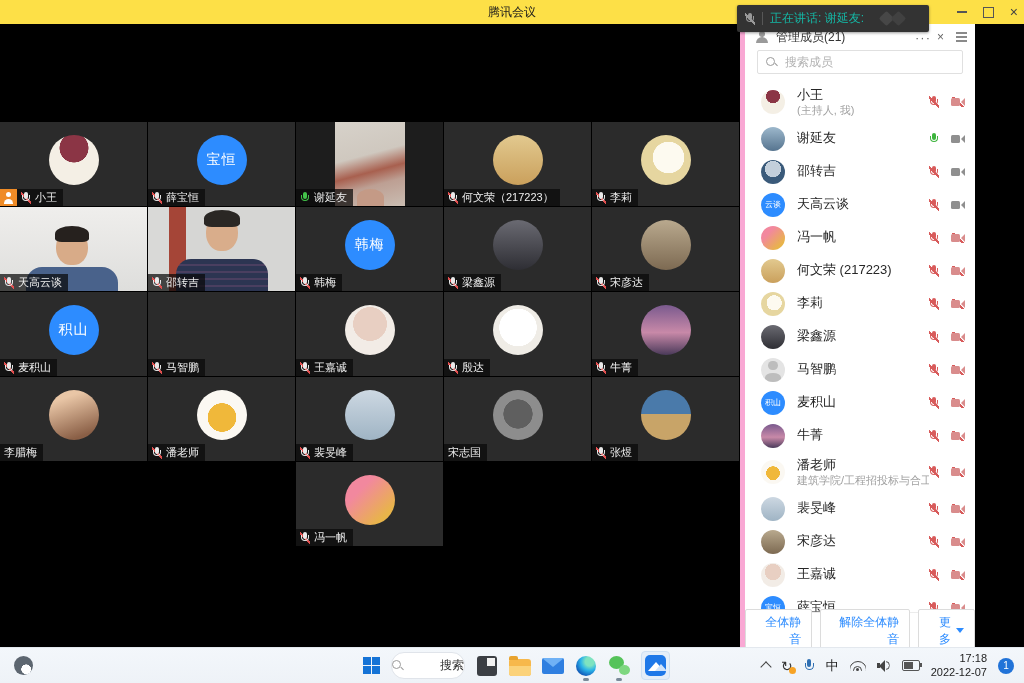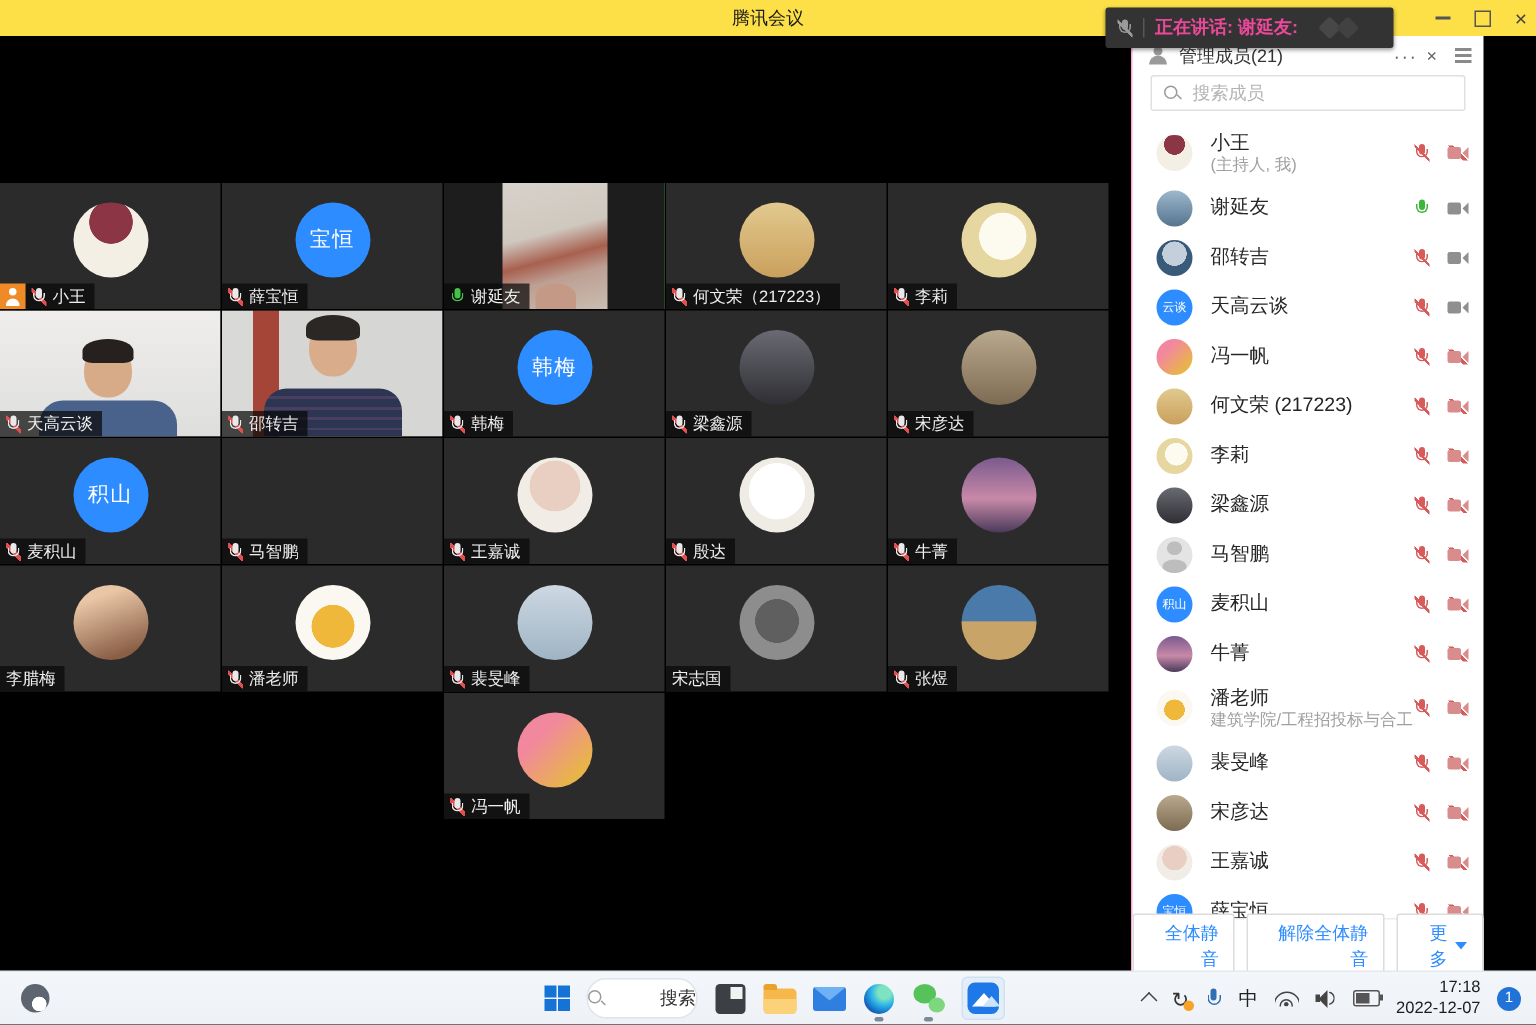--- a/index.html
+++ b/index.html
@@ -10,21 +10,21 @@
   .titlebar{position:absolute;top:0;left:0;width:1024px;height:24px;background:#fde047;display:flex;align-items:center;justify-content:center;}
   .titlebar .wtitle{font-size:12px;color:#1b1b1b;}
   .winctl{position:absolute;right:6px;top:0;height:24px;display:flex;align-items:center;gap:16px;color:#444;}
   .winctl .min{width:10px;height:1.5px;background:#555;display:inline-block;}
   .winctl .max{width:9px;height:9px;border:1.2px solid #555;display:inline-block;}
   .winctl .cls{font-size:14px;line-height:1;color:#444;}
 
   
   .banner{position:absolute;left:737px;top:5px;width:176px;height:27px;background:#333333;border-radius:2px;display:flex;align-items:center;padding:0 8px;gap:7px;z-index:60;box-shadow:0 1px 3px rgba(0,0,0,.4);}
   .banner .div{width:1px;height:13px;background:#575757;}
-  .banner .btext{font-size:12px;color:#ec4899;white-space:nowrap;font-weight:bold;}
+  .banner .btext{font-size:12px;color:#14b8a6;white-space:nowrap;}
   .wm{position:absolute;right:18px;top:6px;width:34px;height:15px;}
   .wm::before,.wm::after{content:"";position:absolute;width:11px;height:11px;background:#474747;border-radius:2px;transform:rotate(45deg);top:2px;}
   .wm::before{left:4px;}.wm::after{left:16px;background:#414141;}
 
   
   .icoMic{position:relative;width:10px;height:12px;display:inline-block;flex:0 0 auto;}
   .icoMic::before{content:"";position:absolute;left:3px;top:0;width:4px;height:7px;border-radius:2px;background:var(--c);}
   .icoMic::after{content:"";position:absolute;left:1px;top:3px;width:6px;height:5px;border:1px solid var(--c);border-top:none;border-radius:0 0 5px 5px;}
   .icoMic.muted{--c:#d85b5b;background:linear-gradient(45deg,transparent 44%,#d85b5b 44%,#d85b5b 56%,transparent 56%);}
   .icoMic.on{--c:#3db43d;}
@@ -81,21 +81,21 @@
   .g-wjc{background:radial-gradient(circle at 50% 38%,#e8cfc2 0 42%,#f2ece6 43%);}
   .g-yd{background:radial-gradient(circle at 50% 45%,#ffffff 0 50%,#efece6 51%);}
   .g-llm{background:linear-gradient(160deg,#e9c6a6 20%,#8a5f46 85%);}
   .g-zy{background:linear-gradient(180deg,#4a7aaa 0 48%,#c8a468 49%);}
   .g-szg{background:radial-gradient(circle at 50% 48%,#5f5f5f 0 40%,#8d8d8d 41%);}
   .g-mzp{position:relative;background:#e4e4e4;}
   .g-mzp::before{content:"";position:absolute;left:31%;top:15%;width:38%;height:38%;border-radius:50%;background:#bdbdbd;}
   .g-mzp::after{content:"";position:absolute;left:17%;bottom:-4%;width:66%;height:38%;border-radius:50% 50% 0 0;background:#bdbdbd;}
 
   
-  .panel{position:absolute;left:740px;top:24px;width:235px;height:624px;background:#ffffff;border-left:1px solid #f9a8d4;box-sizing:border-box;margin-left:14px;}
+  .panel{position:absolute;left:740px;top:24px;width:235px;height:624px;background:#ffffff;border-left:5px solid #f9a8d4;box-sizing:border-box;}
   .phead{position:absolute;left:0;top:0;right:0;height:22px;display:flex;align-items:center;padding:2px 8px 0 10px;gap:6px;}
   .ppl{position:relative;width:15px;height:12px;flex:0 0 auto;}
   .ppl::before{content:"";position:absolute;left:4px;top:0;width:6px;height:6px;border-radius:50%;background:#9a9a9a;}
   .ppl::after{content:"";position:absolute;left:1px;bottom:0;width:12px;height:6px;border-radius:6px 6px 0 0;background:#9a9a9a;}
   .ptitle{font-size:12px;color:#333;flex:1;}
   .phbtn{color:#666;font-size:12px;line-height:1;}
   .dots{letter-spacing:1px;font-size:13px;}
   .hamb{width:11px;height:2px;background:#8a8a8a;box-shadow:0 4px 0 #8a8a8a,0 8px 0 #8a8a8a;margin-top:-8px;margin-left:6px;}
   .searchwrap{position:absolute;left:12px;right:12px;top:26px;height:24px;border:1px solid #e0e0e0;border-radius:2px;display:flex;align-items:center;padding:0 8px;gap:6px;box-sizing:border-box;background:#fff;}
   .mag{position:relative;width:11px;height:11px;flex:0 0 auto;}

